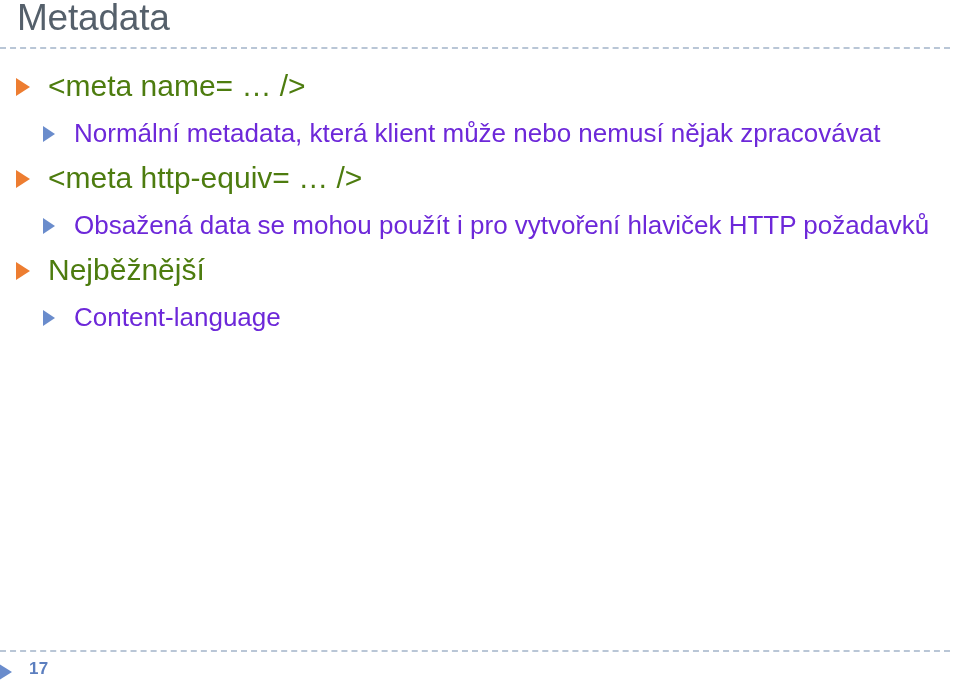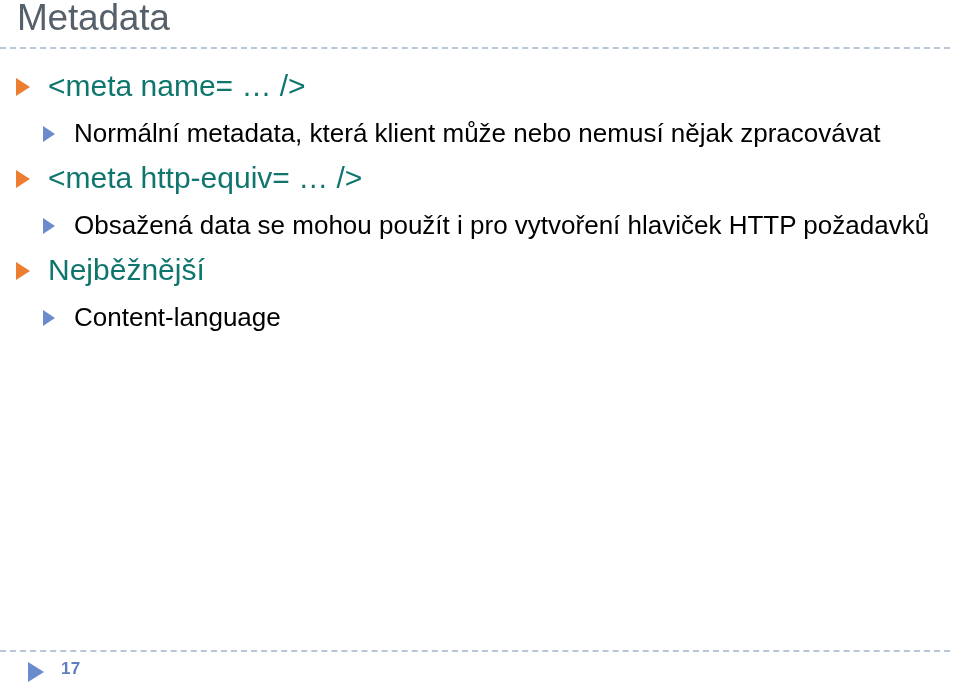--- a/index.html
+++ b/index.html
@@ -60,56 +60,55 @@
     height: 0;
     border-style: solid;
   }
 
   
   .lvl1 {
     padding-left: 48px;
     padding-right: 12px;
     font-size: 30px;
     line-height: 48px;
-    color: #0f766e;
+    color: #4d7c0f;
     font-weight: 400;
   }
   .lvl1 .marker {
     left: 16px;
     top: 16px;
     border-width: 9px 0 9px 14px;
     border-color: transparent transparent transparent #ed7d31;
   }
 
   
   .lvl2 {
     padding-left: 74px;
     padding-right: 30px;
     font-size: 26px;
     line-height: 46px;
-    color: #000000;
+    color: #6d28d9;
     font-weight: 400;
   }
   .lvl2 .marker {
     left: 43px;
     top: 16px;
     border-width: 8px 0 8px 12px;
     border-color: transparent transparent transparent #6a8ccc;
   }
 
   .tight { margin-top: -2px; }
 
   
   .footer {
     position: absolute;
     left: 0;
     top: 655px;
     width: 834px;
     height: 34px;
-    margin-left: 32px;
   }
   .footer-marker {
     position: absolute;
     left: -4px;
     top: 7px;
     width: 0;
     height: 0;
     border-style: solid;
     border-width: 10px 0 10px 16px;
     border-color: transparent transparent transparent #6a8ccc;

